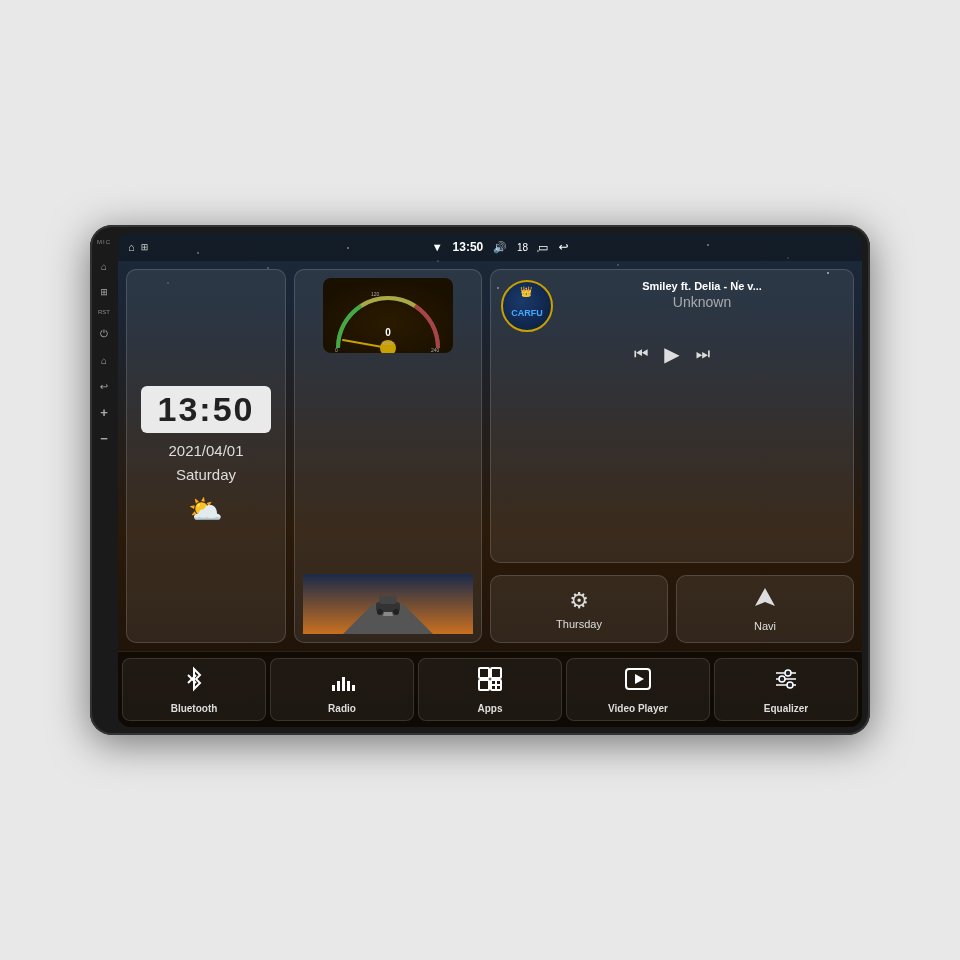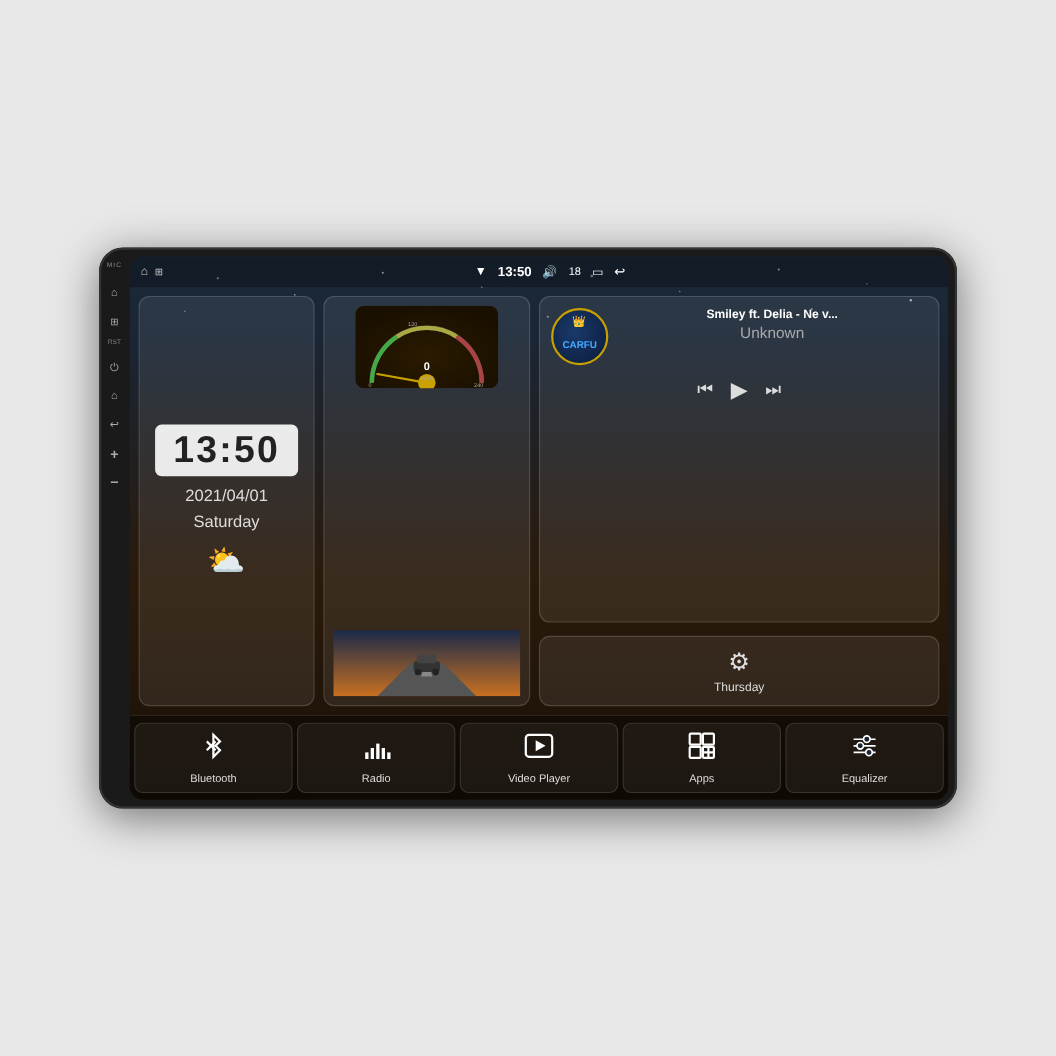--- a/index.html
+++ b/index.html
@@ -313,20 +313,21 @@
       display: flex;
       flex-direction: column;
       align-items: center;
       justify-content: center;
       gap: 4px;
       padding: 6px 4px;
       cursor: pointer;
       border-radius: 8px;
       border: 1px solid rgba(255,255,255,0.12);
       background: rgba(255,255,255,0.06);
+      font-weight: bold;
     }
 
     .bottom-icon {
       font-size: 24px;
       color: white;
     }
 
     .bottom-label {
       color: #ddd;
       font-size: 10px;
@@ -485,20 +486,29 @@
               <span class="ctrl-btn" style="font-size:20px;">▶</span>
               <span class="ctrl-btn">⏭</span>
             </div>
           </div>
 
           <div class="settings-row">
             <div class="settings-btn">
               <span class="settings-btn-icon">⚙</span>
               <span class="settings-btn-label">Thursday</span>
             </div>
+            <div class="navi-btn">
+              <span class="navi-btn-icon">
+                
+                <svg width="24" height="24" viewBox="0 0 24 24" fill="none" xmlns="http://www.w3.org/2000/svg">
+                  <path d="M12 2 L22 20 L12 16 L2 20 Z" fill="#ddd"></path>
+                </svg>
+              </span>
+              <span class="navi-btn-label">Navi</span>
+            </div>
           </div>
         </div>
 
       </div>
 
       <div class="bottom-bar">
 
         <div class="bottom-item">
           <span class="bottom-icon">
             <svg width="28" height="28" viewBox="0 0 28 28" xmlns="http://www.w3.org/2000/svg">
@@ -514,49 +524,49 @@
           <span class="bottom-icon">
             <svg width="28" height="28" viewBox="0 0 28 28" xmlns="http://www.w3.org/2000/svg">
               <rect x="4" y="20" width="3" height="6" fill="white"></rect>
               <rect x="9" y="16" width="3" height="10" fill="white"></rect>
               <rect x="14" y="12" width="3" height="14" fill="white"></rect>
               <rect x="19" y="16" width="3" height="10" fill="white"></rect>
               <rect x="24" y="20" width="3" height="6" fill="white"></rect>
             </svg>
           </span>
           <span class="bottom-label">Radio</span>
-        </div>
-
-        <div class="bottom-item">
-          <span class="bottom-icon">
-            <svg width="28" height="28" viewBox="0 0 28 28" xmlns="http://www.w3.org/2000/svg">
-              <rect x="2" y="4" width="24" height="20" rx="3" fill="none" stroke="white" stroke-width="2"></rect>
-              <polygon points="11,9 20,14 11,19" fill="white"></polygon>
-            </svg>
-          </span>
-          <span class="bottom-label">Video Player</span>
         </div>
 
         <div class="bottom-item">
           <span class="bottom-icon">
             <svg width="28" height="28" viewBox="0 0 28 28" xmlns="http://www.w3.org/2000/svg">
               <rect x="3" y="3" width="10" height="10" rx="1" fill="none" stroke="white" stroke-width="2"></rect>
               <rect x="15" y="3" width="10" height="10" rx="1" fill="none" stroke="white" stroke-width="2"></rect>
               <rect x="3" y="15" width="10" height="10" rx="1" fill="none" stroke="white" stroke-width="2"></rect>
               <rect x="15" y="15" width="10" height="10" rx="1" fill="none" stroke="white" stroke-width="2"></rect>
               <line x1="20" y1="15" x2="20" y2="25" stroke="white" stroke-width="2"></line>
               <line x1="15" y1="20" x2="25" y2="20" stroke="white" stroke-width="2"></line>
             </svg>
           </span>
           <span class="bottom-label">Apps</span>
         </div>
 
         <div class="bottom-item">
           <span class="bottom-icon">
             <svg width="28" height="28" viewBox="0 0 28 28" xmlns="http://www.w3.org/2000/svg">
+              <rect x="2" y="4" width="24" height="20" rx="3" fill="none" stroke="white" stroke-width="2"></rect>
+              <polygon points="11,9 20,14 11,19" fill="white"></polygon>
+            </svg>
+          </span>
+          <span class="bottom-label">Video Player</span>
+        </div>
+
+        <div class="bottom-item">
+          <span class="bottom-icon">
+            <svg width="28" height="28" viewBox="0 0 28 28" xmlns="http://www.w3.org/2000/svg">
               <line x1="4" y1="14" x2="24" y2="14" stroke="white" stroke-width="1.5"></line>
               <line x1="4" y1="8" x2="24" y2="8" stroke="white" stroke-width="1.5"></line>
               <line x1="4" y1="20" x2="24" y2="20" stroke="white" stroke-width="1.5"></line>
               <circle cx="10" cy="14" r="3" fill="#1a2535" stroke="white" stroke-width="1.5"></circle>
               <circle cx="16" cy="8" r="3" fill="#1a2535" stroke="white" stroke-width="1.5"></circle>
               <circle cx="18" cy="20" r="3" fill="#1a2535" stroke="white" stroke-width="1.5"></circle>
             </svg>
           </span>
           <span class="bottom-label">Equalizer</span>
         </div>

